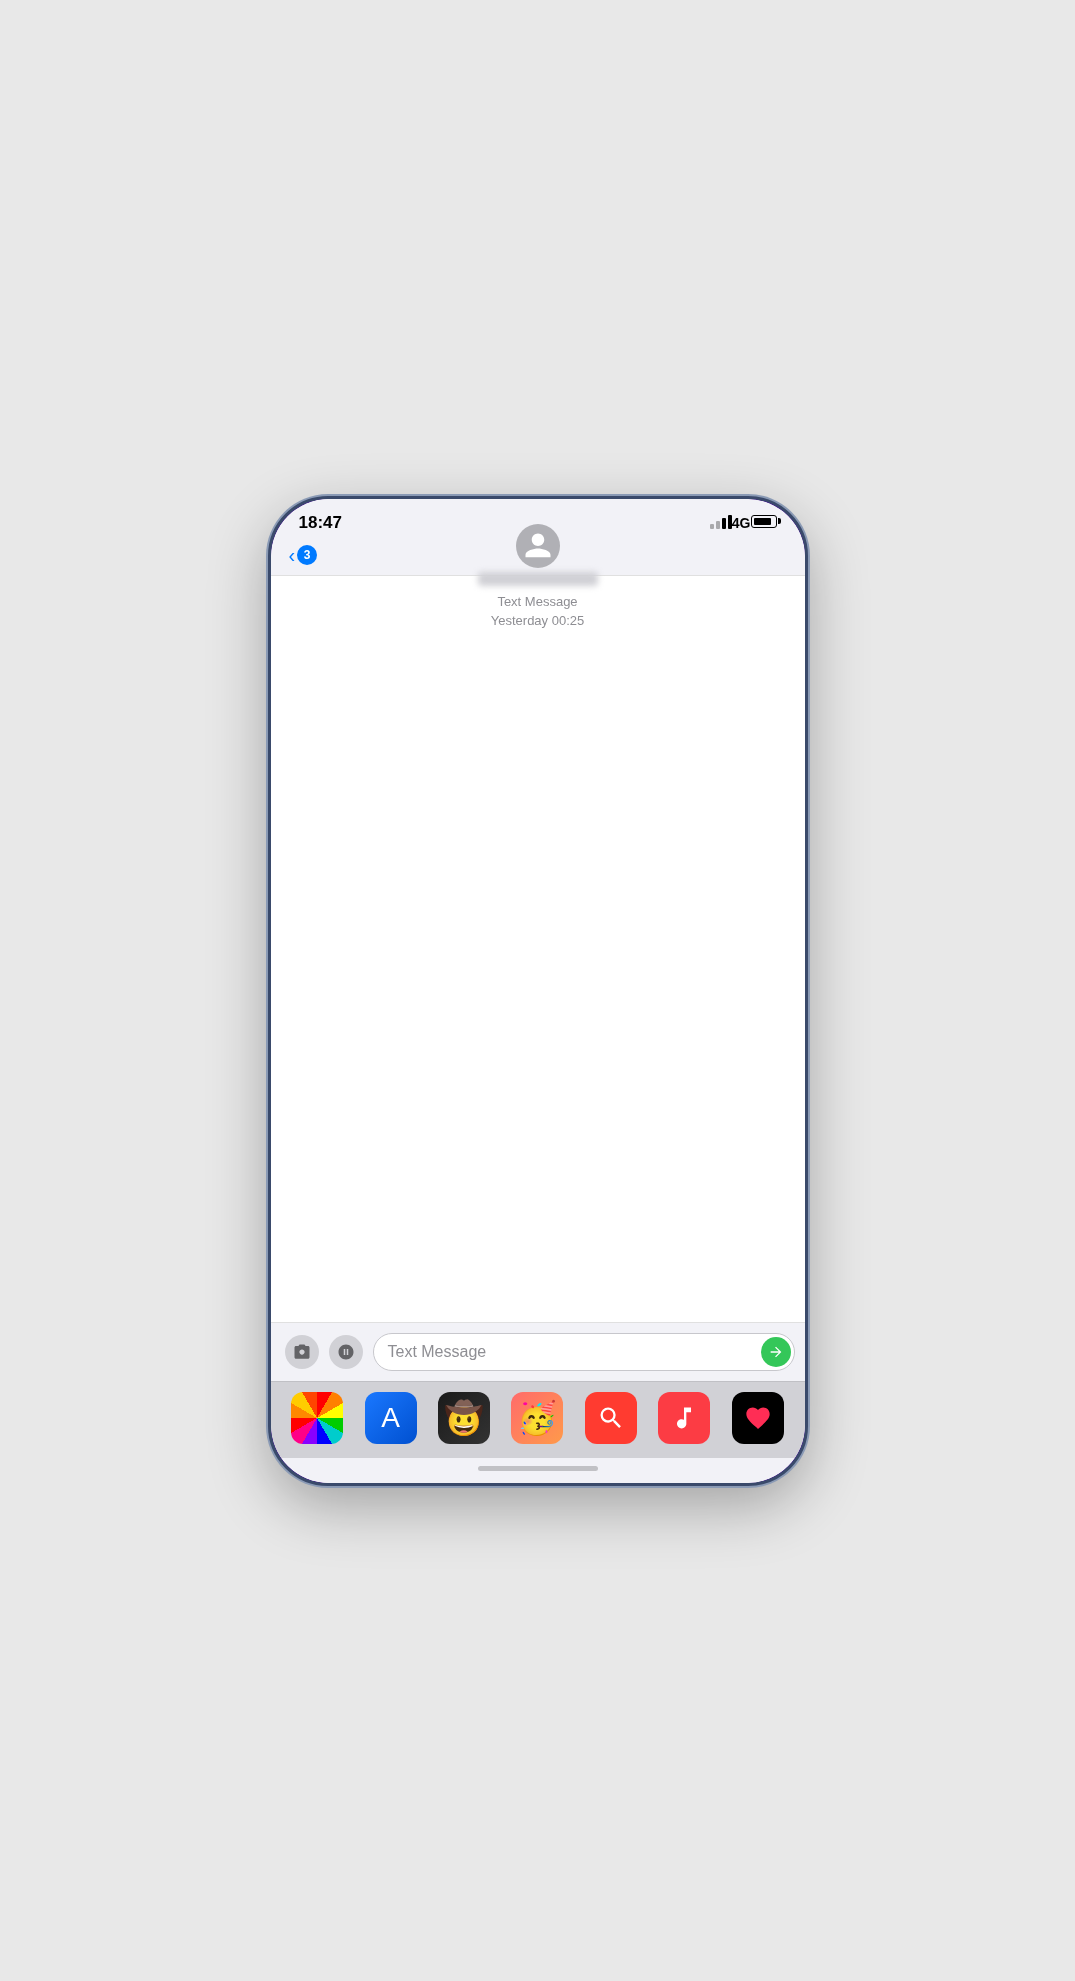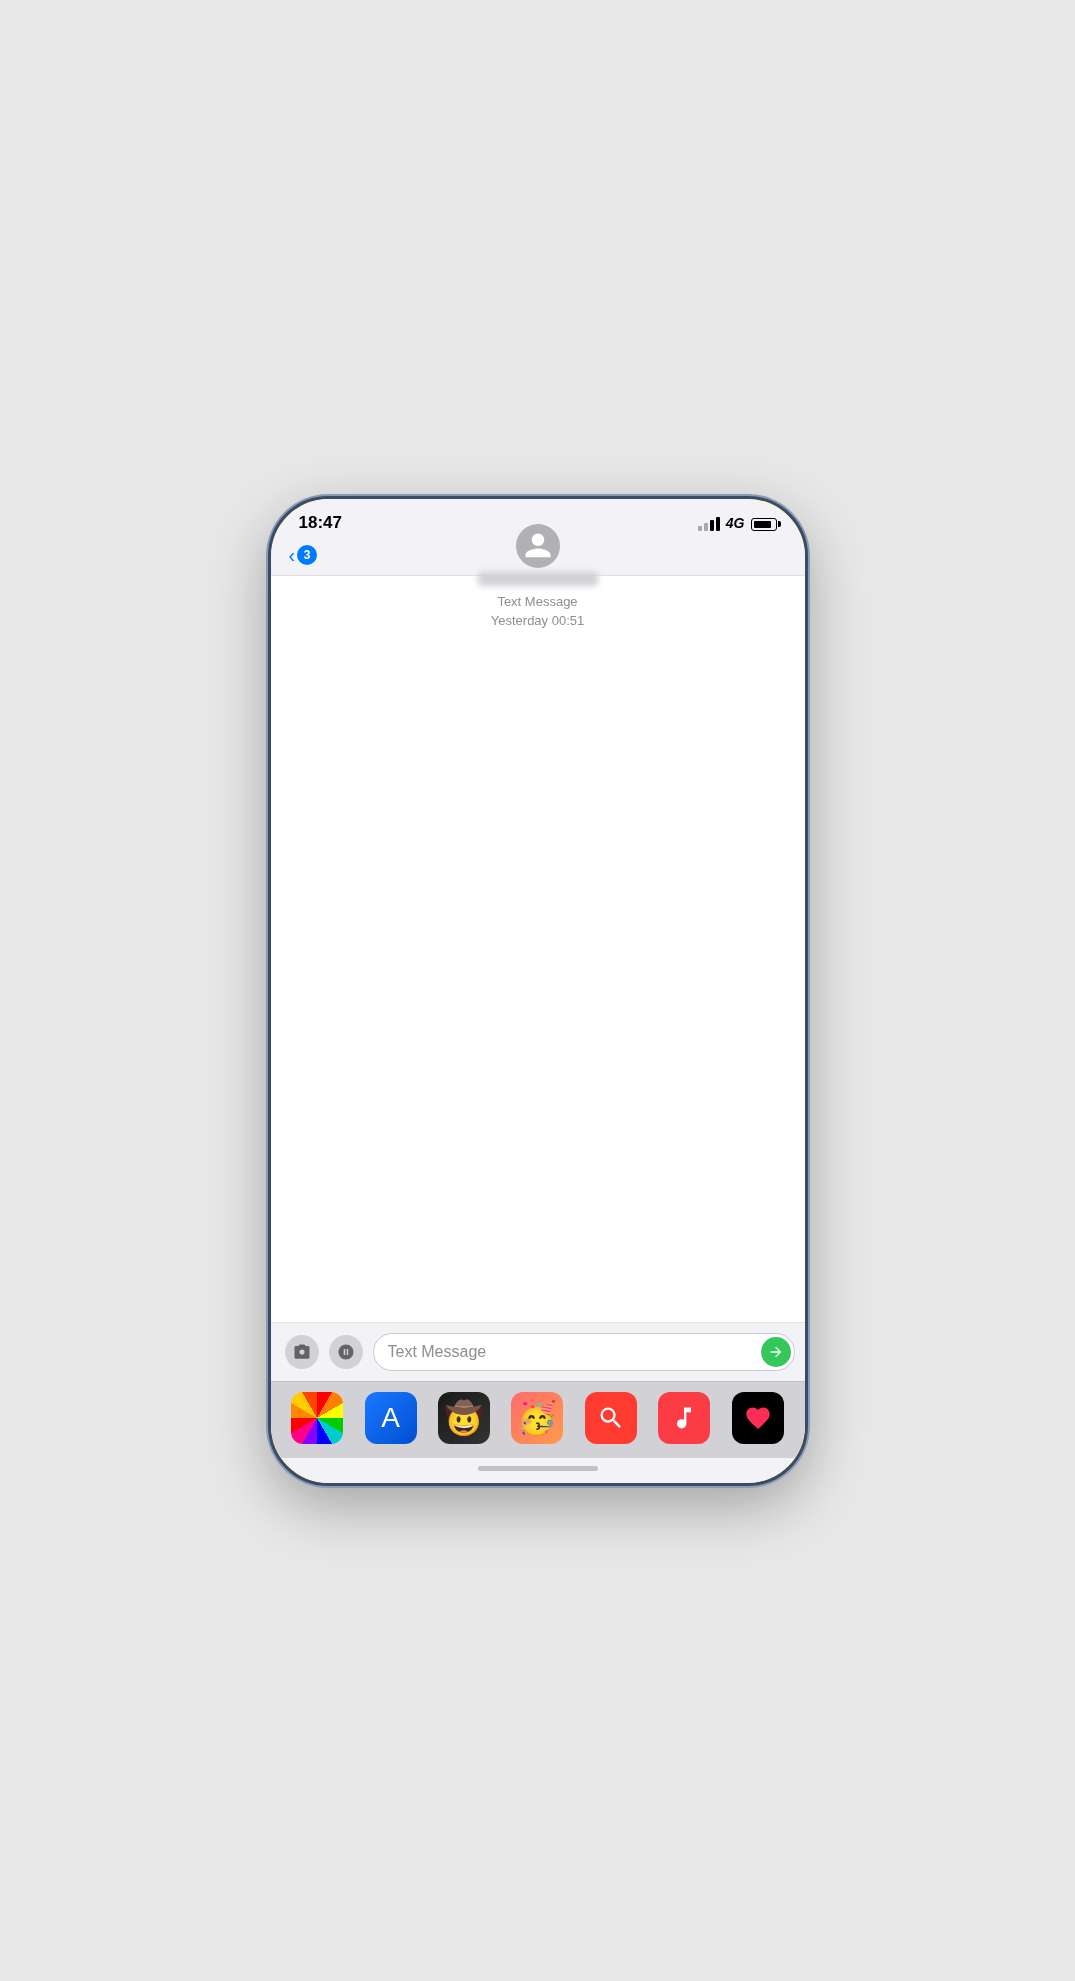--- a/index.html
+++ b/index.html
@@ -9,21 +9,21 @@
       display: flex;
       justify-content: center;
       align-items: center;
       min-height: 100vh;
       font-family: -apple-system, 'SF Pro Text', 'Helvetica Neue', sans-serif;
     }
 
     .phone-outer {
       width: 540px;
       height: 990px;
-      background: #fde047;
+      background: #4c1d95;
       border-radius: 60px;
       border: 3px solid #3a4a6b;
       box-shadow: 0 0 0 2px #8a9ab5, 0 20px 60px rgba(0,0,0,0.3);
       position: relative;
       overflow: hidden;
     }
 
     
     .phone-outer::before {
       content: '';
@@ -87,23 +87,21 @@
     }
 
     .status-time {
       font-size: 17px;
       font-weight: 600;
       color: #000;
     }
 
     .status-right {
       display: flex;
-      align-items: flex-end;
-      gap: 6px;
-      font-style: italic;
+      align-items: flex-start;
     }
 
     .signal-bars {
       display: flex;
       align-items: flex-end;
       gap: 2px;
     }
 
     .signal-bar {
       background: #000;
@@ -472,21 +470,21 @@
             <path d="M12 12c2.7 0 5-2.3 5-5s-2.3-5-5-5-5 2.3-5 5 2.3 5 5 5zm0 2c-3.3 0-10 1.7-10 5v2h20v-2c0-3.3-6.7-5-10-5z"></path>
           </svg>
         </div>
         <div class="contact-name-blur"></div>
       </div>
     </div>
 
     <div class="message-area">
       <div class="message-timestamp">
         <span>Text Message</span><br>
-        <span>Yesterday 00:51</span>
+        <span>Yesterday 00:25</span>
       </div>
 
     </div>
 
     <div class="input-bar">
       <div class="input-icon-btn">
         <svg viewBox="0 0 24 24">
           <path d="M12 15.5c-1.9 0-3.5-1.6-3.5-3.5S10.1 8.5 12 8.5s3.5 1.6 3.5 3.5-1.6 3.5-3.5 3.5zM20 4h-3.2l-1.5-2H8.7L7.2 4H4C2.9 4 2 4.9 2 6v13c0 1.1.9 2 2 2h16c1.1 0 2-.9 2-2V6c0-1.1-.9-2-2-2z"></path>
         </svg>
       </div>

